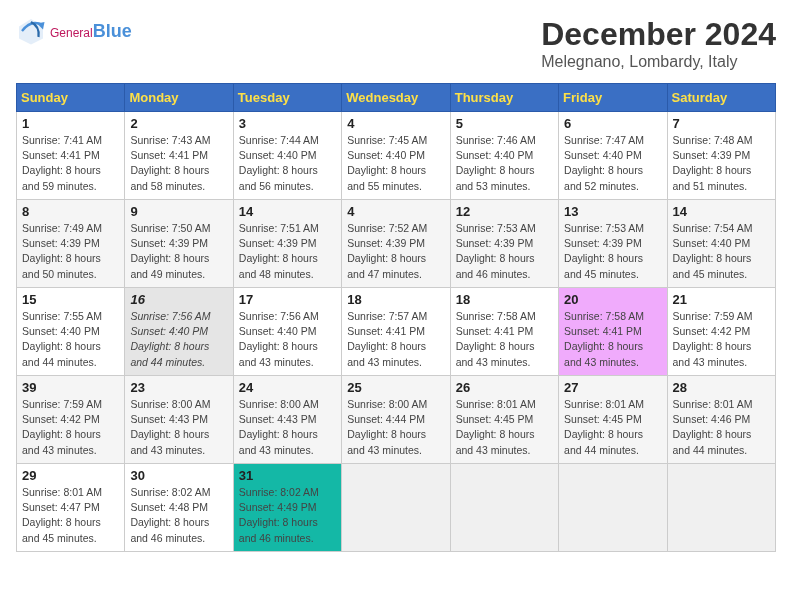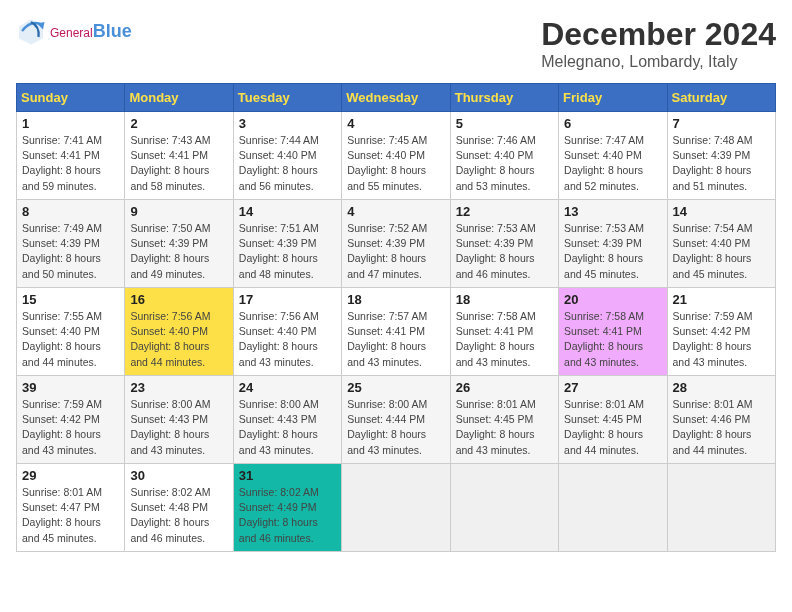--- a/index.html
+++ b/index.html
@@ -233,21 +233,21 @@
       </tr>
       <tr>
         <td style="background: rgb(255, 255, 255);">
         <span class="day-num">15</span>
         <div class="day-detail">
           Sunrise: 7:55 AM<br>
           Sunset: 4:40 PM<br>
           Daylight: 8 hours and 44 minutes.
         </div>
       </td>
-        <td style="background: #fde047;">
+        <td style="background: #e5e5e5; font-style: italic;">
         <span class="day-num">16</span>
         <div class="day-detail">
           Sunrise: 7:56 AM<br>
           Sunset: 4:40 PM<br>
           Daylight: 8 hours and 44 minutes.
         </div>
       </td>
         <td style="background: rgb(255, 255, 255);">
         <span class="day-num">17</span>
         <div class="day-detail">

